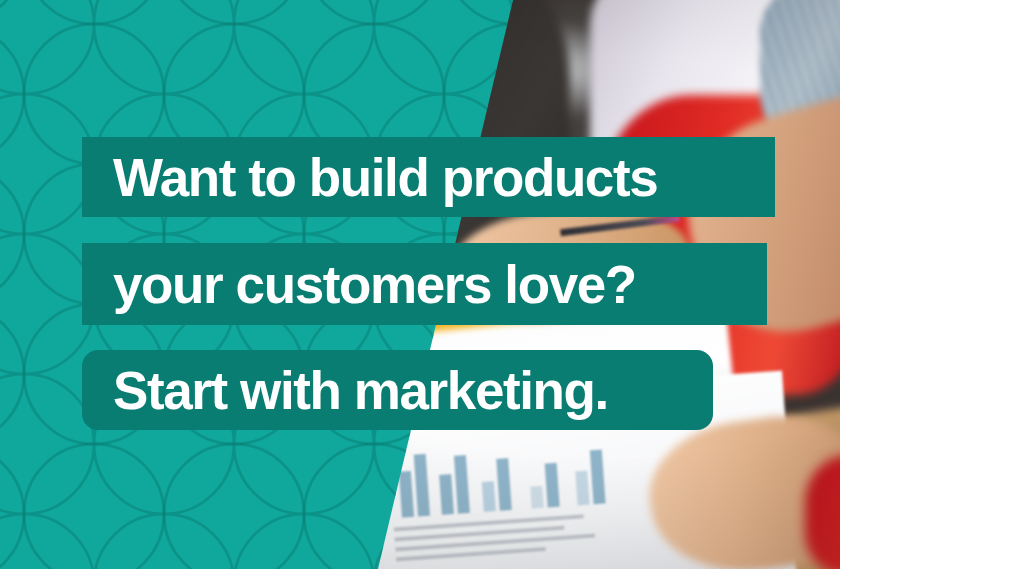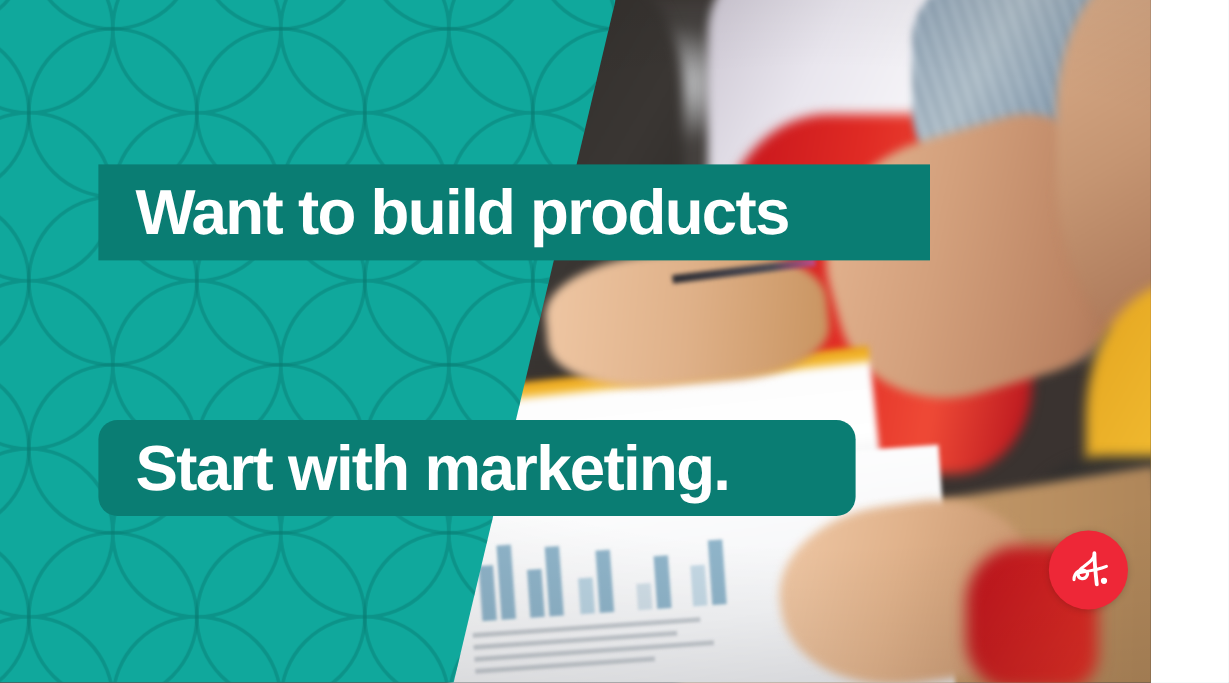--- a/index.html
+++ b/index.html
@@ -2,21 +2,21 @@
 <html><head>
 <meta charset="utf-8">
 <style>
   html, body {
     margin: 0;
     padding: 0;
     background: #ffffff;
   }
   #canvas {
     position: relative;
-    width: 959px;
+    width: 840px;
     height: 569px;
     overflow: hidden;
     font-family: "Liberation Sans", sans-serif;
     background: #2b2b2b;
     text-decoration: underline;
   }
 
   
   .photo {
     position: absolute;
@@ -268,20 +268,23 @@
           </pattern>
         </defs>
         <rect x="0" y="0" width="560" height="569" fill="url(#circgrid)"></rect>
       </svg>
     </div>
   </div>
 
   <div class="band" id="band-1">
     <span class="band-text">Want to build products</span>
   </div>
+  <div class="band" id="band-2">
+    <span class="band-text">your customers love?</span>
+  </div>
   <div class="band" id="band-3">
     <span class="band-text">Start with marketing.</span>
   </div>
 
   <div class="logo">
     <svg width="46" height="46" viewBox="0 0 46 46" aria-hidden="true">
 
       <path d="M11 31 C11 25, 17 21, 21 24 C24 26, 21 31, 17 30 C13 29, 14 24, 18 21 C23 17, 28 14, 28 10" fill="none" stroke="#ffffff" stroke-width="2.6" stroke-linecap="round" stroke-linejoin="round"></path>
       <path d="M28 9 C28 16, 29 26, 30 35" fill="none" stroke="#ffffff" stroke-width="3.2" stroke-linecap="round"></path>
       <path d="M16 25 C23 24, 31 23, 38 20" fill="none" stroke="#ffffff" stroke-width="2.6" stroke-linecap="round"></path>

